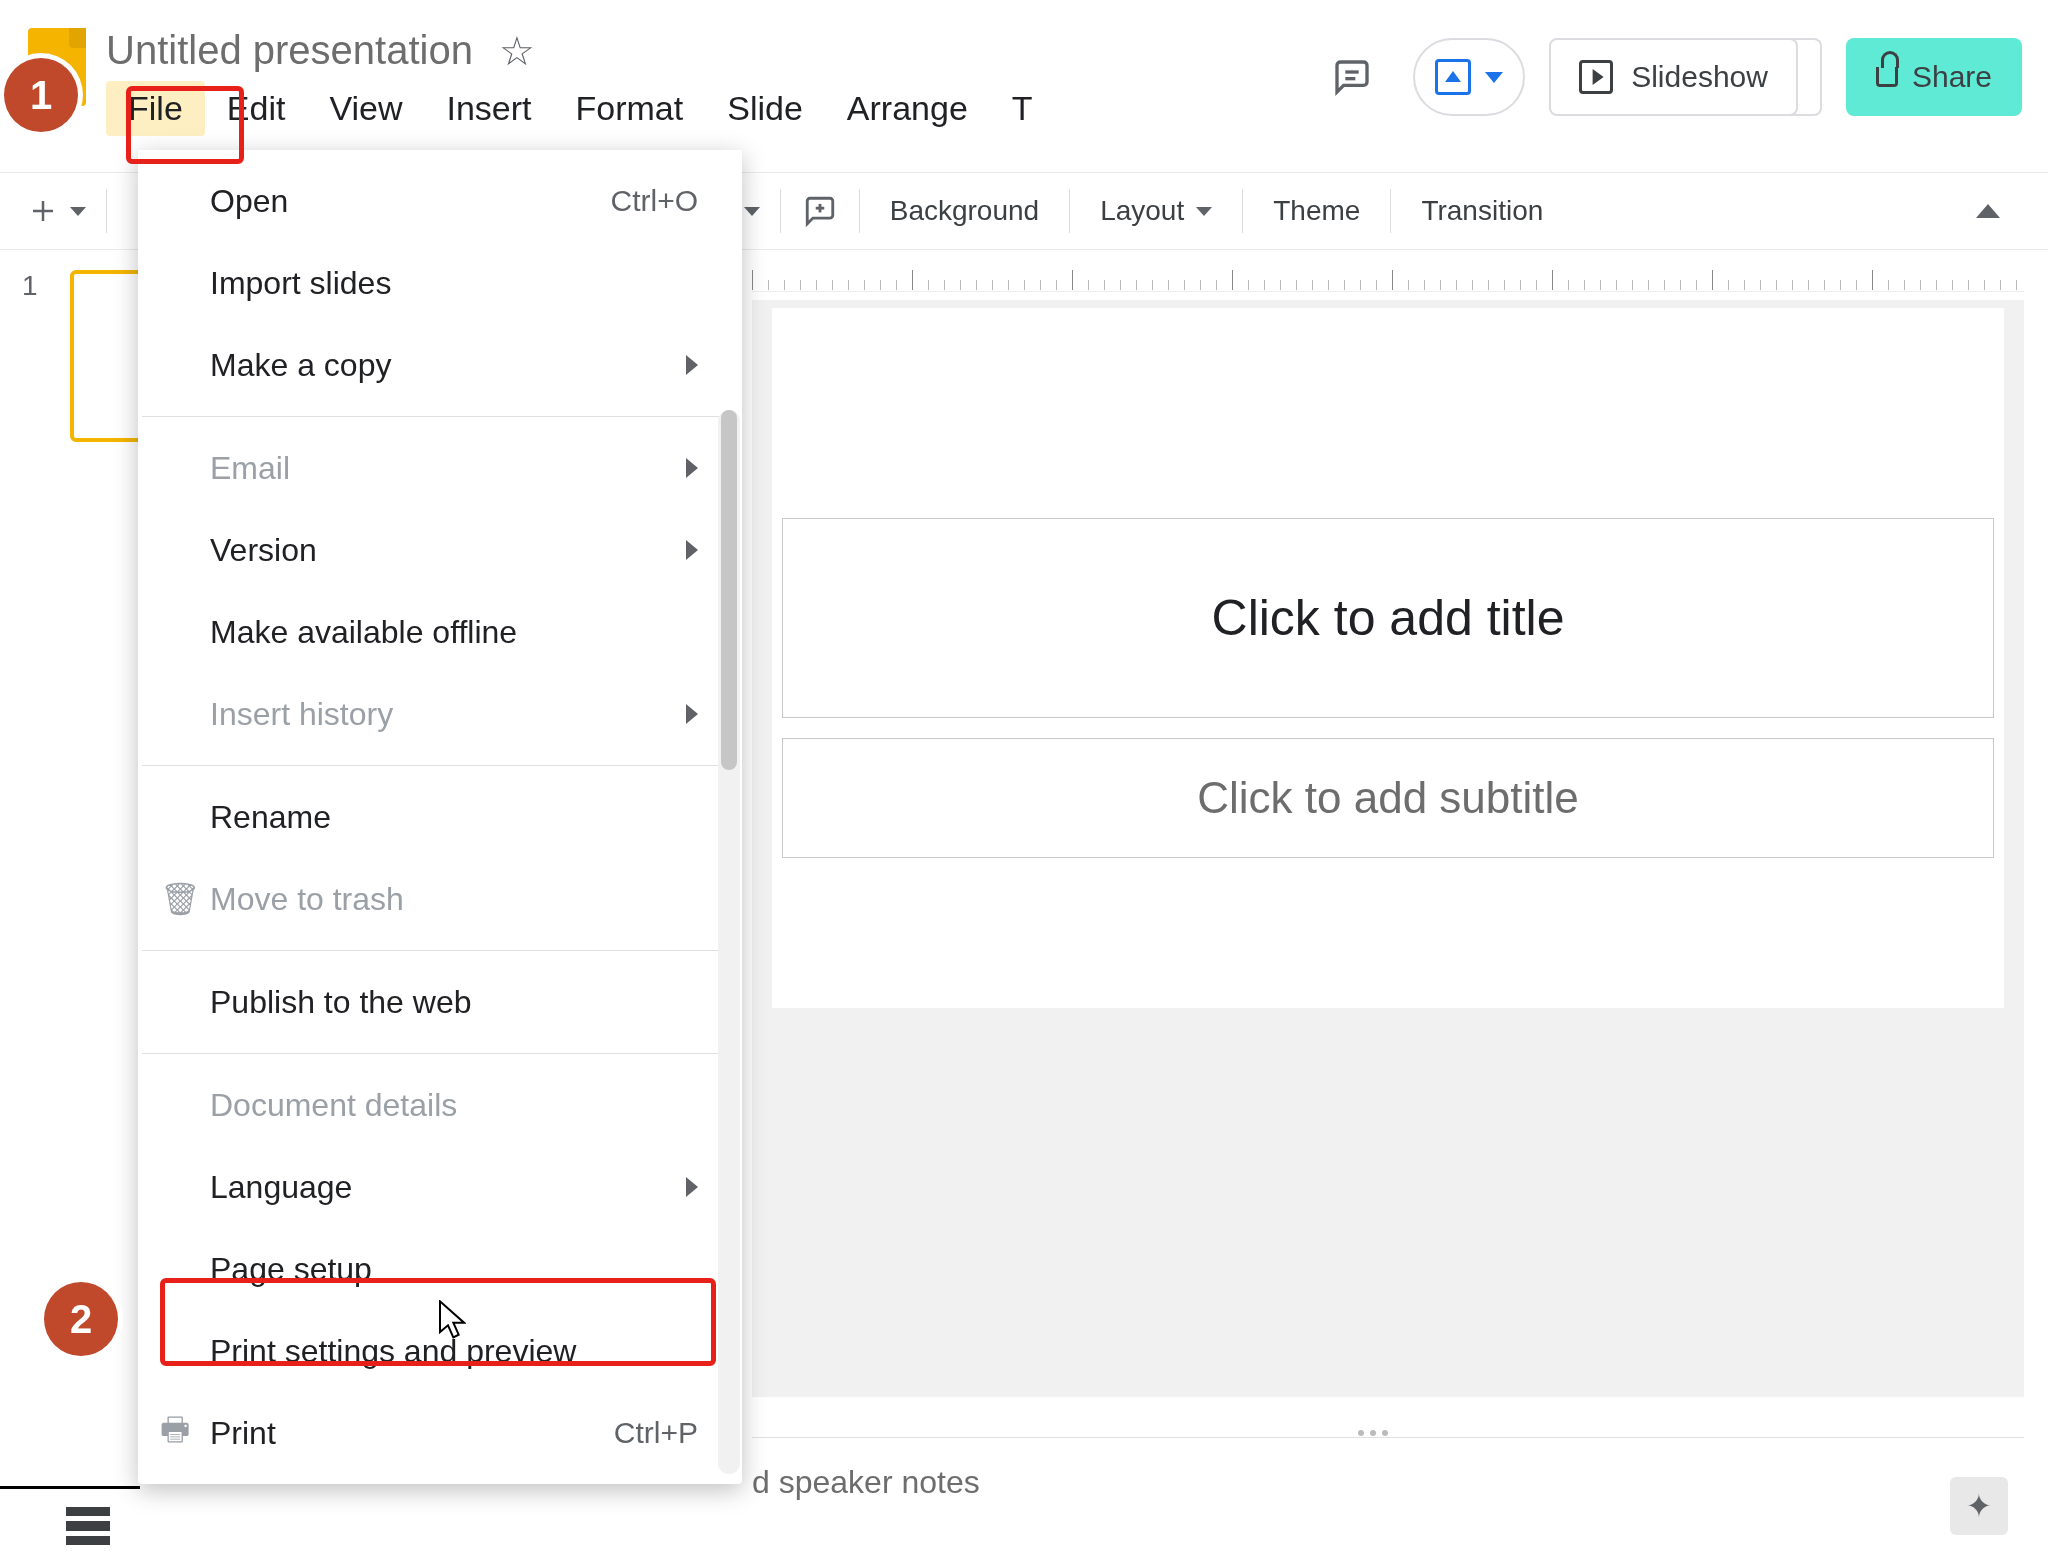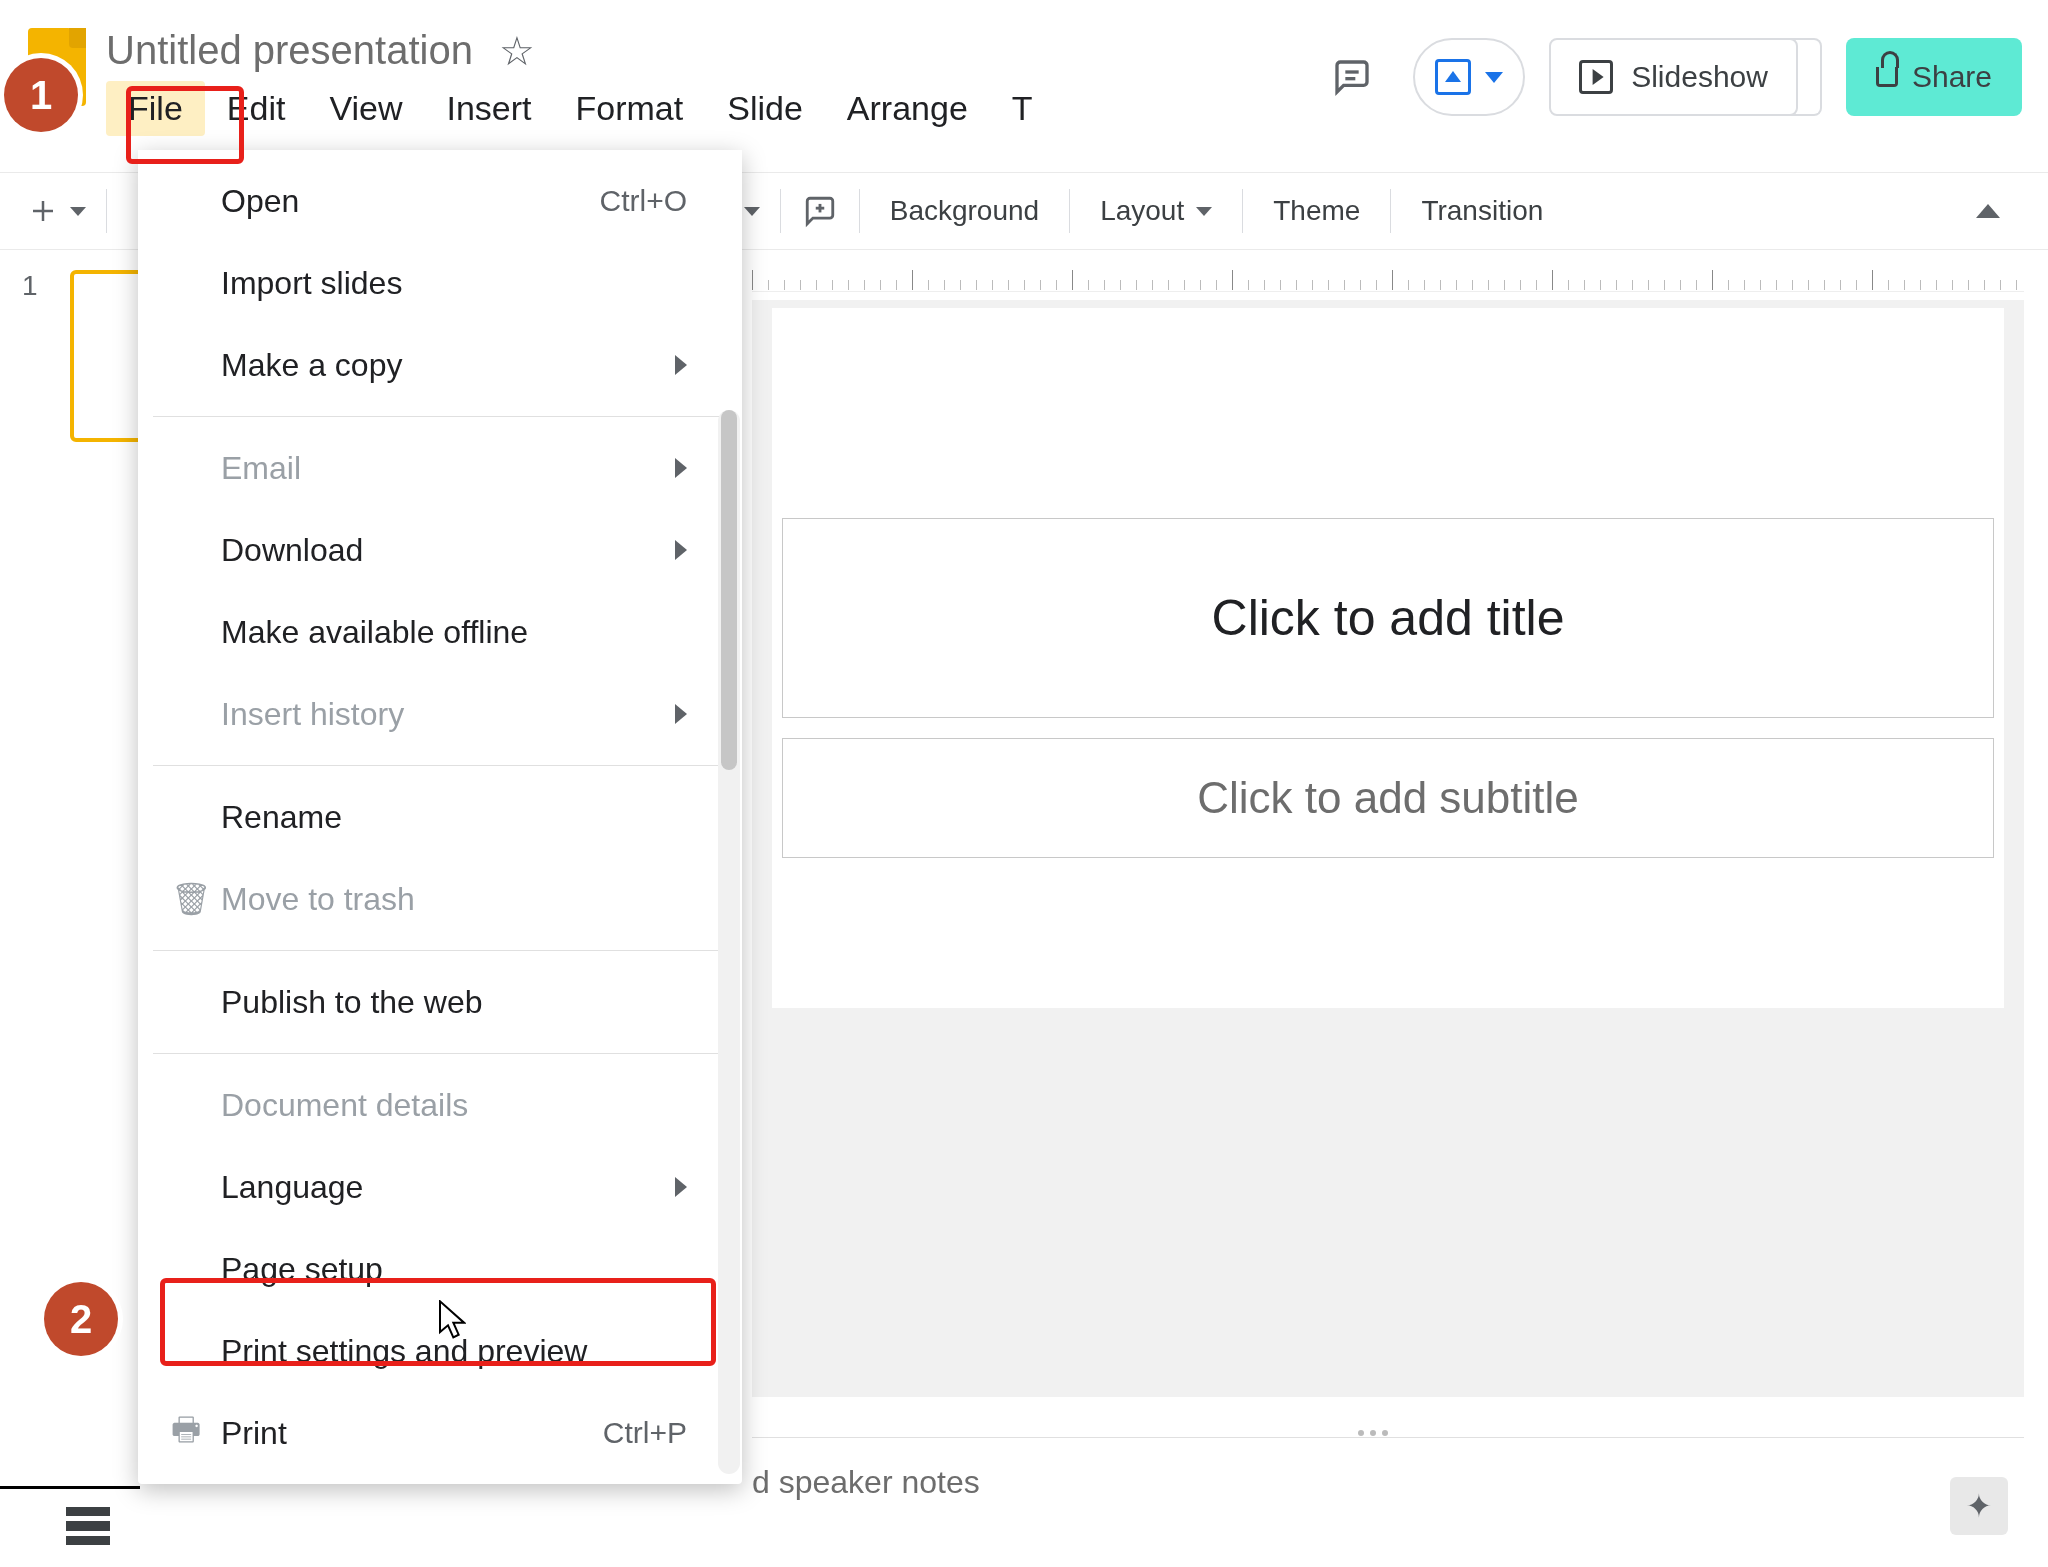--- a/index.html
+++ b/index.html
@@ -69,21 +69,21 @@
 .notes-handle span{width:6px;height:6px;background:#bbb;border-radius:50%;}
 
 .fab { position:absolute; right: 40px; bottom: 32px; width:58px; height:58px; background:#e8e8e8; border-radius:6px; display:flex; align-items:center; justify-content:center; color:#5f6368; font-size:32px;}
 
 
 .strip-toggle{position:absolute; left: 66px; bottom: 22px; width: 44px; height:38px; display:flex; flex-direction:column; gap:5px;}
 .strip-toggle span{flex:1; background:#3c4043;}
 .bottom-rule{position:absolute; left:0; right:0; bottom: 78px; height:3px; background:#000; width: 140px;}
 
 
-.menu { position:absolute; top: 150px; left: 138px; width: 604px; background:#fff; box-shadow: 0 6px 24px rgba(0,0,0,.25); border-radius: 0 0 4px 4px; padding: 10px 15px; }
+.menu { position:absolute; top: 150px; left: 138px; width: 604px; background:#fff; box-shadow: 0 6px 24px rgba(0,0,0,.25); border-radius: 0 0 4px 4px; padding: 10px 4px; }
 .menu-scroll { position:absolute; top: 260px; right: 2px; bottom: 10px; width: 22px; background:#f1f1f1; border-radius: 12px;}
 .menu-scroll .bar{ position:absolute; top:0; left:3px; right:3px; height: 360px; background:#c6c6c6; border-radius: 10px;}
 .mrow { display:flex; align-items:center; height: 82px; padding: 0 40px 0 68px; font-size:32px; color:#202124; position:relative; }
 .mrow.disabled { color:#9aa0a6; }
 .mrow .shortcut { margin-left:auto; color:#5f6368; font-size:30px;}
 .mrow .sub { margin-left:auto; width:0;height:0;border-top:10px solid transparent;border-bottom:10px solid transparent;border-left:12px solid #5f6368; }
 .mrow .picon { position:absolute; left: 18px; color:#9aa0a6; font-size:32px;}
 .mdiv { height:1px; background:#e0e0e0; margin: 10px 0;}
 .menu .mrow.page-setup{} 
 
@@ -330,21 +330,21 @@
   <div class="mrow">
     <span>Make a copy</span>
       <span class="sub"></span>
   </div>
   <div class="mdiv"></div>
   <div class="mrow disabled">
     <span>Email</span>
       <span class="sub"></span>
   </div>
   <div class="mrow">
-    <span>Download</span>
+    <span>Version</span>
       <span class="sub"></span>
   </div>
   <div class="mrow">Make available offline</div>
   <div class="mrow disabled">
     <span>Insert history</span>
       <span class="sub"></span>
   </div>
   <div class="mdiv"></div>
   <div class="mrow">Rename</div>
   <div class="mrow disabled">

